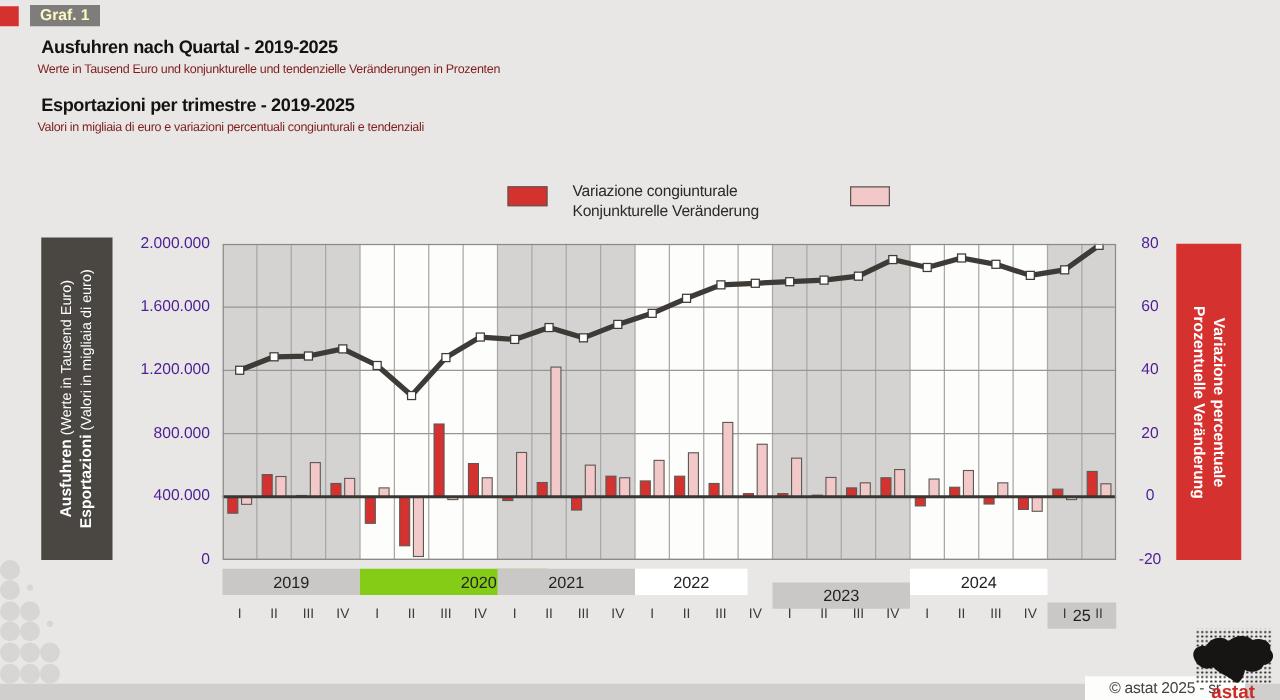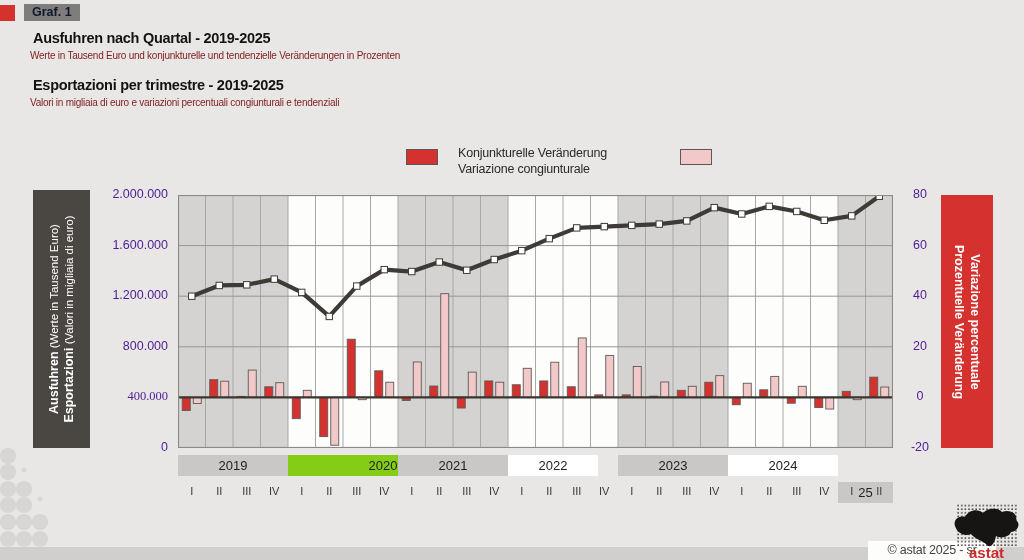--- a/index.html
+++ b/index.html
@@ -1,21 +1,21 @@
 <!DOCTYPE html>
 <html><head>
 <meta charset="utf-8">
 <style>
   html,body{margin:0;padding:0;background:#e8e7e5;}
   .page{position:relative;width:1024px;height:560px;background:#e8e7e5;overflow:hidden;
         font-family:"Liberation Sans",sans-serif;color:#1c1b1a;}
   
   .badge-accent{position:absolute;left:0;top:5px;width:15px;height:16px;background:#d5322f;}
   .graf-badge{position:absolute;left:24px;top:4px;width:56px;height:17px;background:#7e7d7b;
-              color:#0f172a;font-size:12.5px;font-weight:bold;line-height:17px;padding-left:8px;box-sizing:border-box;}
+              color:#fef9c3;font-size:12.5px;font-weight:bold;line-height:17px;padding-left:8px;box-sizing:border-box;}
   .title{position:absolute;left:33px;font-size:14.5px;font-weight:bold;letter-spacing:-0.3px;color:#141312;}
   .subtitle{position:absolute;left:30px;font-size:10px;letter-spacing:-0.25px;color:#7f1d1d;}
   .t1{top:30px}.s1{top:50px}.t2{top:77px}.s2{top:97px}
   
   .legend-swatch{position:absolute;width:30px;height:14px;border:1px solid #5b5855;}
   .legend-text{position:absolute;font-size:12.5px;letter-spacing:-0.2px;line-height:15.5px;color:#2c2a28;}
   
   .axis-box{position:absolute;display:flex;align-items:center;justify-content:center;}
   .axis-box.left-box{left:33px;top:190px;width:57px;height:258px;background:#4a4743;}
   .axis-box.right-box{left:941px;top:195px;width:52px;height:253px;background:#d5322f;}
@@ -48,22 +48,22 @@
 
   <div class="badge-accent"></div>
   <div class="graf-badge">Graf. 1</div>
   <div class="title t1">Ausfuhren nach Quartal - 2019-2025</div>
   <div class="subtitle s1">Werte in Tausend Euro und konjunkturelle und tendenzielle Veränderungen in Prozenten</div>
   <div class="title t2">Esportazioni per trimestre - 2019-2025</div>
   <div class="subtitle s2">Valori in migliaia di euro e variazioni percentuali congiunturali e tendenziali</div>
 
   <div class="legend-swatch" style="left:406px;top:149px;background:#d5322f;"></div>
   <div class="legend-text" style="left:458px;top:146px;">
+    <div>Variazione congiunturale</div>
     <div>Konjunkturelle Veränderung</div>
-    <div>Variazione congiunturale</div>
   </div>
   <div class="legend-swatch" style="left:680px;top:149px;background:#f3c8c8;"></div>
 
   <div class="axis-box left-box">
     <div class="rot-l">
       <div class="ax-line"><b>Ausfuhren</b><span> (Werte in Tausend Euro)</span></div>
       <div class="ax-line"><b>Esportazioni</b><span> (Valori in migliaia di euro)</span></div>
     </div>
   </div>
   <div class="axis-box right-box">
@@ -71,21 +71,21 @@
       <div class="ax-line">Prozentuelle Veränderung</div>
       <div class="ax-line">Variazione percentuale</div>
     </div>
   </div>
 
   <div id="left-ticks">
       <div class="ytick l" style="top: 187px;">2.000.000</div>
       <div class="ytick l" style="top: 237.6px;">1.600.000</div>
       <div class="ytick l" style="top: 288.2px;">1.200.000</div>
       <div class="ytick l" style="top: 338.8px;">800.000</div>
-      <div class="ytick l" style="top: 389.4px; font-family: Liberation Serif, serif;">400.000</div>
+      <div class="ytick l" style="top: 389.4px;">400.000</div>
       <div class="ytick l" style="top: 440px;">0</div>
     </div>
   <div id="right-ticks">
       <div class="ytick r" style="top: 187px;">80</div>
       <div class="ytick r" style="top: 237.6px;">60</div>
       <div class="ytick r" style="top: 288.2px;">40</div>
       <div class="ytick r" style="top: 338.8px;">20</div>
       <div class="ytick r" style="top: 389.4px;">0</div>
       <div class="ytick r" style="top: 440px;">-20</div>
     </div>
@@ -206,21 +206,21 @@
       <rect x="643.05" y="22.099999999999984" width="6.4" height="6.4" fill="#ffffff" stroke="#3e3a36" stroke-width="1"></rect>
       <rect x="670.55" y="17.672500000000003" width="6.4" height="6.4" fill="#ffffff" stroke="#3e3a36" stroke-width="1"></rect>
       <rect x="698.05" y="-1.9349999999999854" width="6.4" height="6.4" fill="#ffffff" stroke="#3e3a36" stroke-width="1"></rect>
       <rect x="0.5" y="0.5" width="714" height="252" fill="none" stroke="#8b8a88" stroke-width="1.2"></rect>
     </svg>
   <div id="year-bands">
       <div class="year-band" style="left: 178px; width: 110px; background: rgb(201, 200, 198);">2019</div>
       <div class="year-band" style="left: 288px; width: 110px; background: #84cc16; padding-left: 40px;">2020</div>
       <div class="year-band" style="left: 398px; width: 110px; background: rgb(201, 200, 198);">2021</div>
       <div class="year-band" style="left: 508px; width: 90px; background: rgb(255, 255, 255);">2022</div>
-      <div class="year-band" style="left: 618px; width: 110px; background: rgb(201, 200, 198);">2023</div>
+      <div class="year-band" style="left: 618px; width: 110px; background: rgb(201, 200, 198); margin-top: 11px;">2023</div>
       <div class="year-band" style="left: 728px; width: 110px; background: rgb(255, 255, 255);">2024</div>
       <div class="year-band" style="left: 838px; width: 55px; background: rgb(201, 200, 198); margin-top: 27px;">25</div>
     </div>
   <div id="quarter-labels">
       <div class="q-label" style="left: 178px; width: 27.5px;">I</div>
       <div class="q-label" style="left: 205.5px; width: 27.5px;">II</div>
       <div class="q-label" style="left: 233px; width: 27.5px;">III</div>
       <div class="q-label" style="left: 260.5px; width: 27.5px;">IV</div>
       <div class="q-label" style="left: 288px; width: 27.5px;">I</div>
       <div class="q-label" style="left: 315.5px; width: 27.5px;">II</div>

